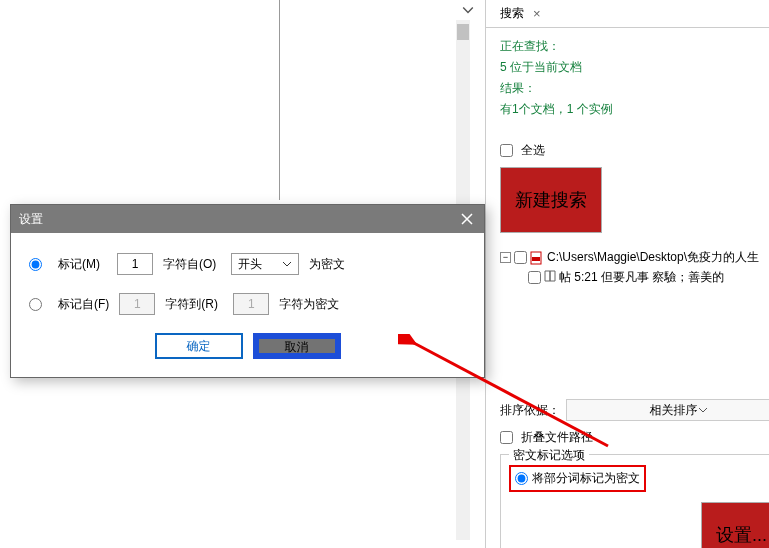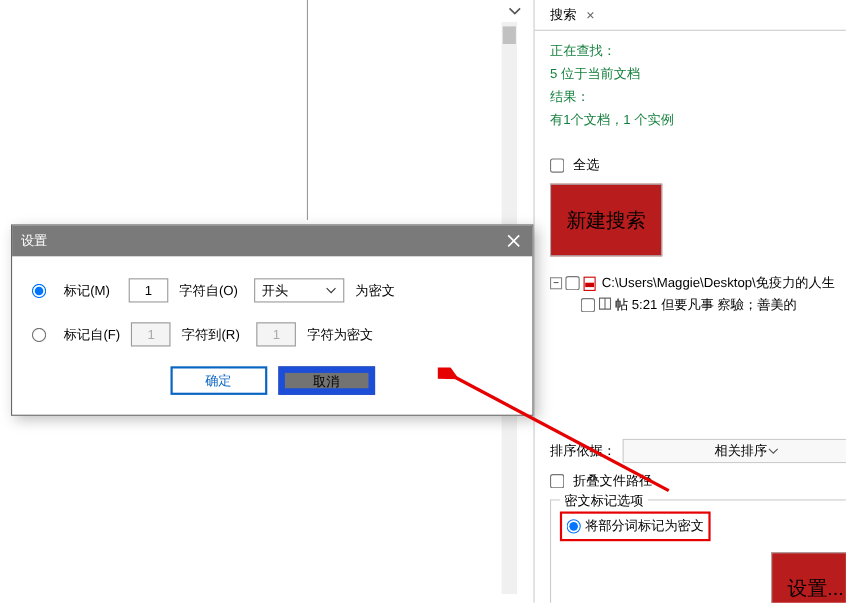--- a/index.html
+++ b/index.html
@@ -40,21 +40,21 @@
 .dialog{position:absolute;left:10px;top:204px;width:475px;background:#fff;border:1px solid #666;box-shadow:4px 4px 12px rgba(0,0,0,.25)}
 .dlg-title{height:28px;background:#7a7a7a;color:#fff;display:flex;align-items:center;justify-content:space-between;padding:0 8px}
 .dlg-close{width:18px;height:18px;display:flex;align-items:center;justify-content:center;cursor:pointer}
 .dlg-close svg{width:12px;height:12px}
 .dlg-body{padding:20px 18px 18px}
 .dlg-row{display:flex;align-items:center;gap:10px;margin-bottom:18px}
 .dlg-row label{display:flex;align-items:center;gap:16px;min-width:78px}
 .num-input{width:36px;height:22px;border:1px solid #999;text-align:center;background:#fff}
 .num-input.disabled{background:#f4f4f4;color:#aaa}
 .field-label{min-width:58px}
-.combo{width:82px;height:22px;border:1px solid #999;display:flex;align-items:center;justify-content:space-between;padding:0 6px;cursor:pointer;background:#fff}
+.combo{width:68px;height:22px;border:1px solid #999;display:flex;align-items:center;justify-content:space-between;padding:0 6px;cursor:pointer;background:#fff}
 .dlg-buttons{display:flex;justify-content:center;gap:10px;margin-top:10px}
 .primary-btn{width:88px;height:26px;border:2px solid #0a66c2;background:#fff;color:#0a66c2;cursor:pointer}
 .secondary-btn{width:88px;height:26px;border:6px solid #1d4ed8;background:#737373;cursor:pointer}
 
 .arrow{position:absolute;left:398px;top:334px;width:230px;height:120px;pointer-events:none}
 </style>
 </head>
 <body>
 
 <div class="left-pane">

